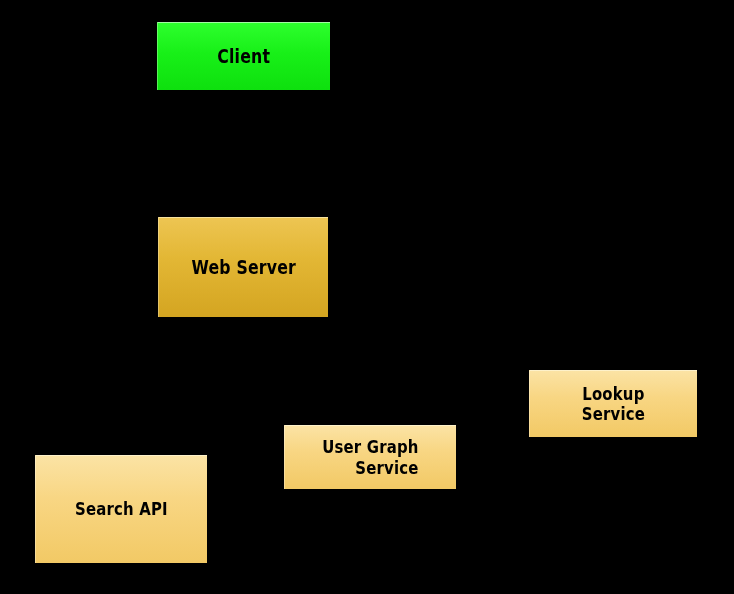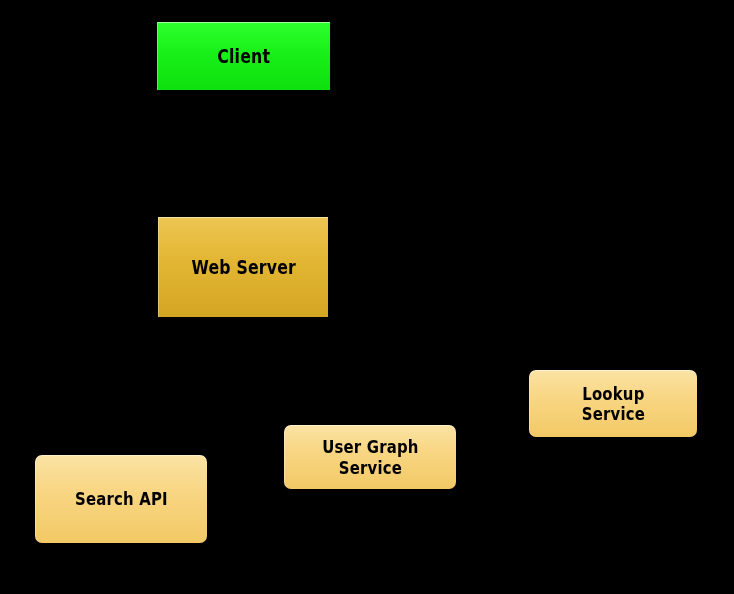--- a/index.html
+++ b/index.html
@@ -45,37 +45,36 @@
     background: linear-gradient(180deg, #2dff2d 0%, #18f018 45%, #0ee00e 100%);
     border-top-color: rgba(190,255,190,0.85);
   }
   .node.gold-dark {
     background: linear-gradient(180deg, #edc552 0%, #e3b735 40%, #d4a521 100%);
     border-top-color: rgba(255,240,190,0.80);
   }
   .node.gold-light {
     background: linear-gradient(180deg, #fbe3a4 0%, #f8d683 40%, #f2c965 100%);
     border-top-color: rgba(255,248,220,0.85);
-    border-radius: 7px;
   }
 </style>
 </head>
 <body>
 
 <div id="canvas" style="background: rgb(0, 0, 0);">
     <div class="node green" style="left: 157px; top: 22px; width: 173px; height: 68px;">
       <span class="label" style="font-size: 19px; color: rgb(0, 0, 0);">Client</span>
     </div>
     <div class="node gold-dark" style="left: 158px; top: 217px; width: 170px; height: 100px;">
       <span class="label" style="font-size: 19px; color: rgb(0, 0, 0);">Web Server</span>
     </div>
     <div class="node gold-light" style="left: 529px; top: 370px; width: 168px; height: 67px;">
       <span class="label" style="font-size: 18px; color: rgb(0, 0, 0);">Lookup
 Service</span>
     </div>
-    <div class="node gold-light" style="left: 284px; top: 425px; width: 172px; height: 64px;">
+    <div class="node gold-light" style="left: 284px; top: 425px; width: 172px; height: 64px; text-align: right;">
       <span class="label" style="font-size: 18px; color: rgb(0, 0, 0);">User Graph
 Service</span>
     </div>
-    <div class="node gold-light" style="left: 35px; top: 455px; width: 172px; height: 88px;">
+    <div class="node gold-light" style="left: 35px; top: 455px; width: 172px; height: 108px;">
       <span class="label" style="font-size: 18px; color: rgb(0, 0, 0);">Search API</span>
     </div>
   </div>
 
 </body></html>

